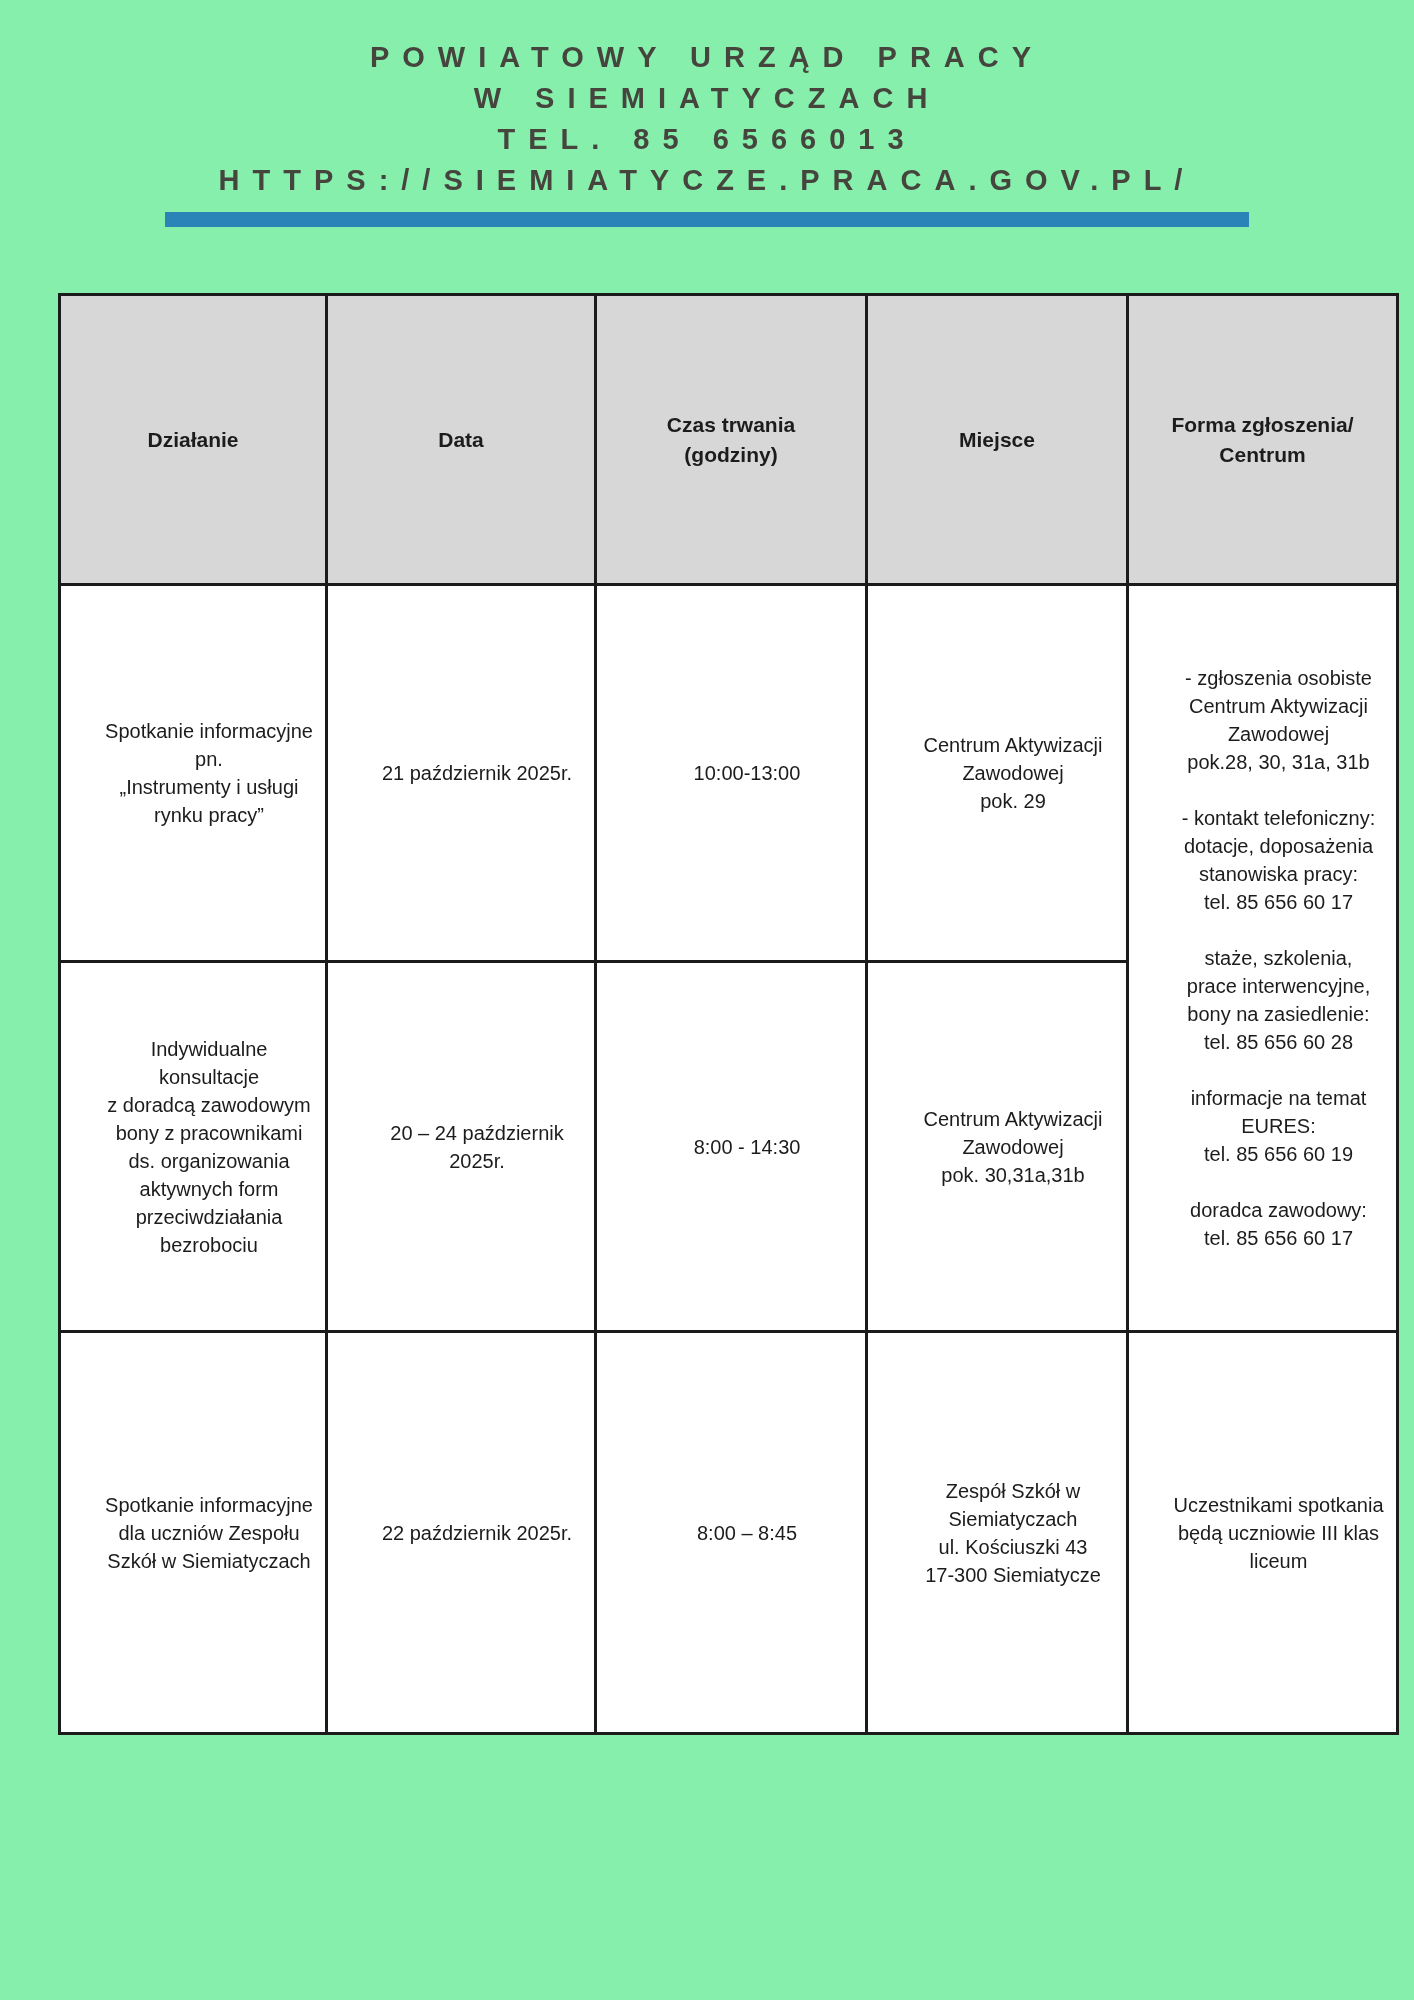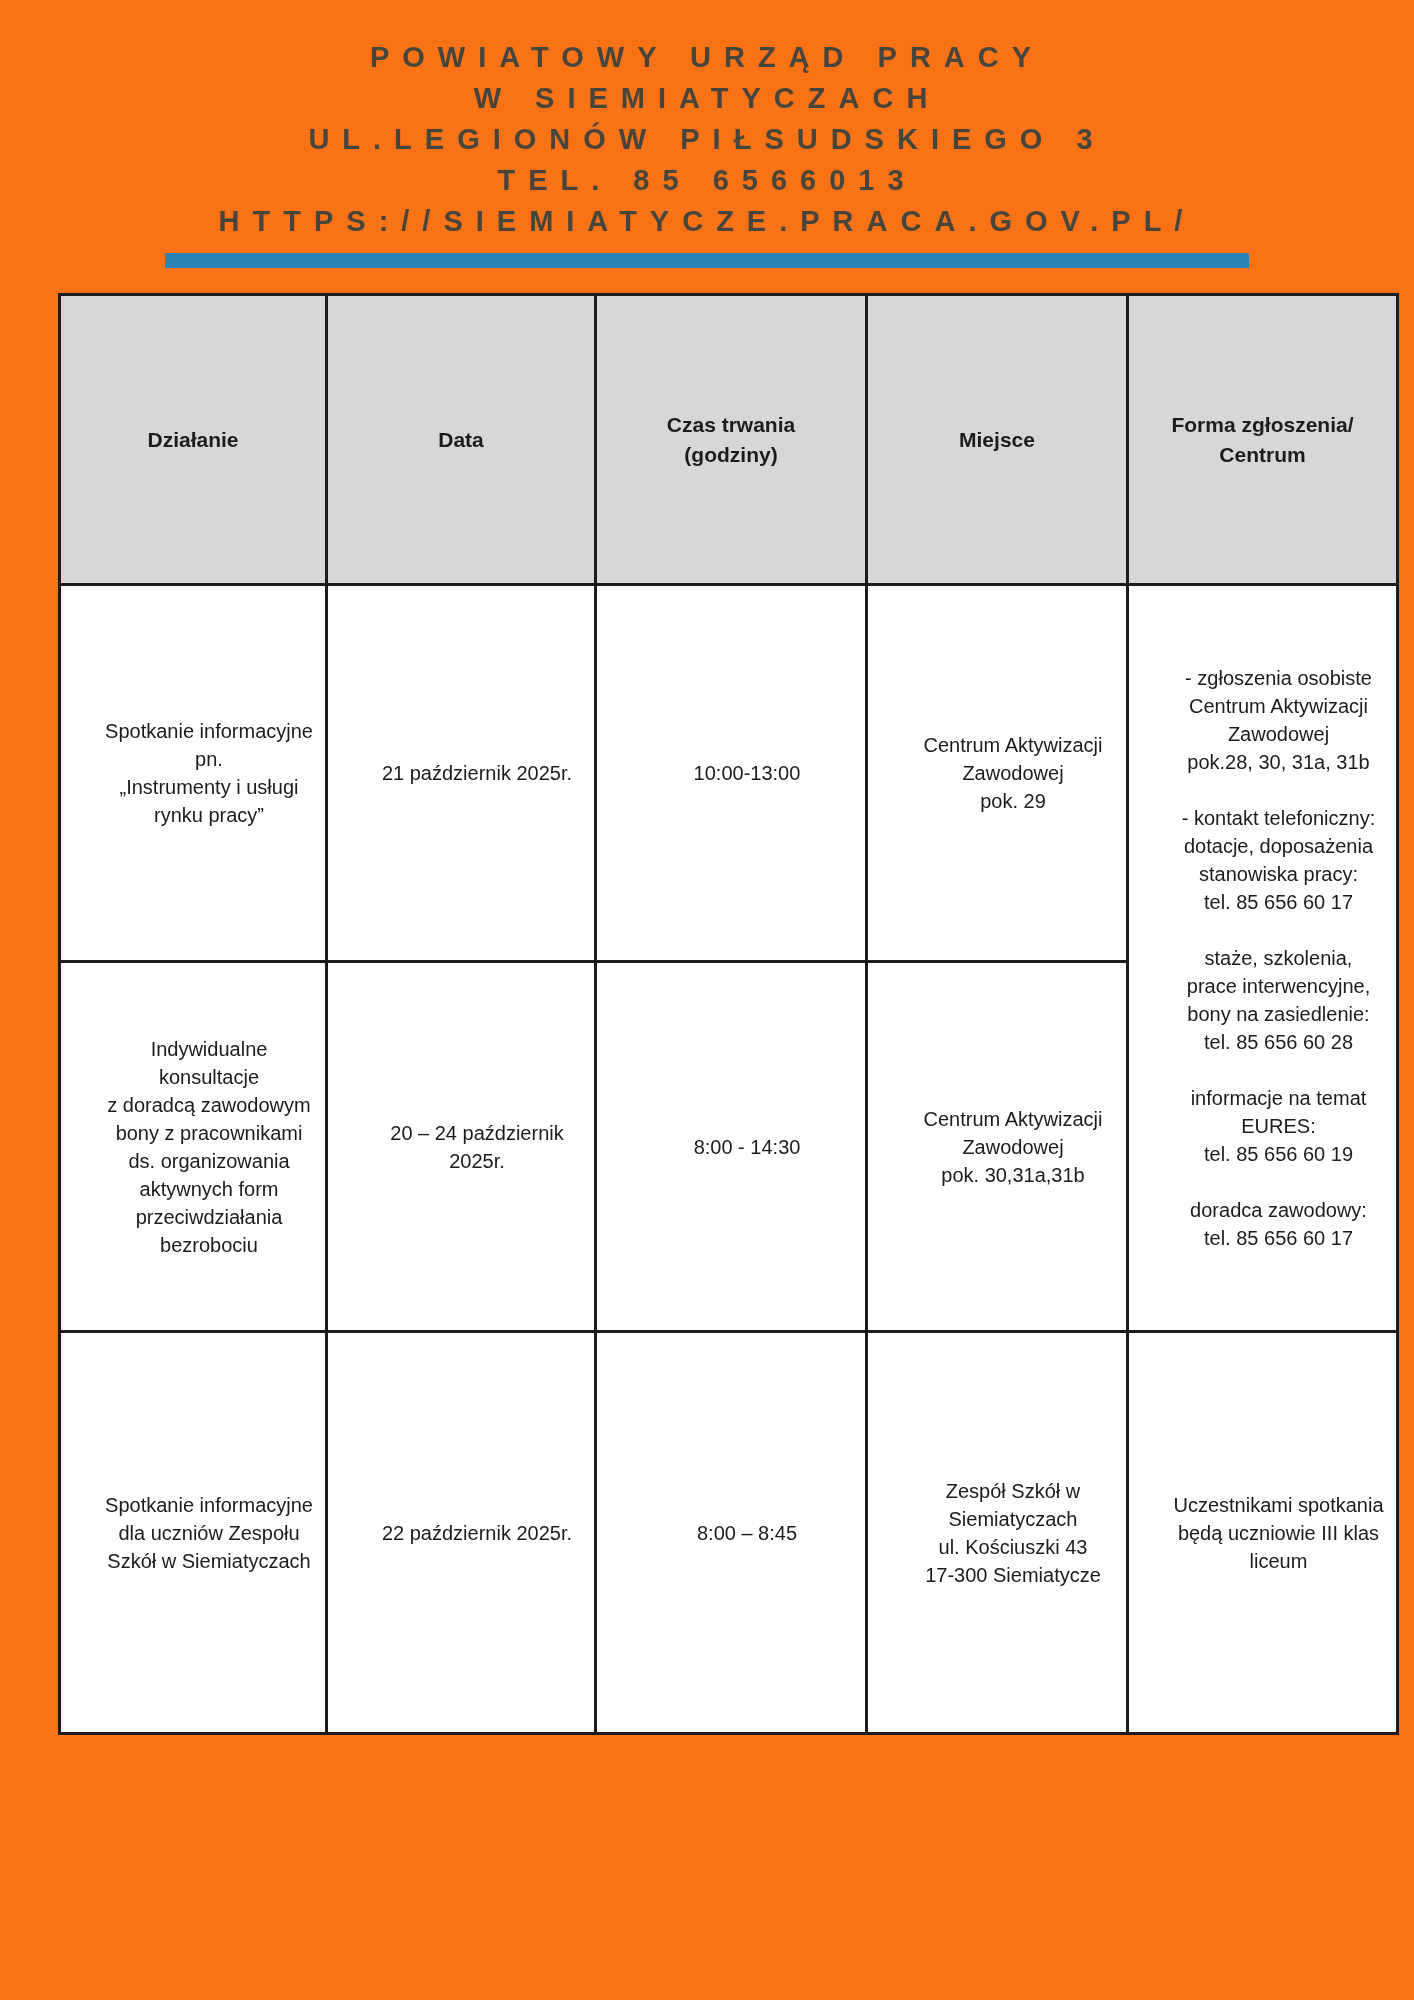--- a/index.html
+++ b/index.html
@@ -1,20 +1,20 @@
 <!DOCTYPE html>
 <html lang="pl"><head>
 <meta charset="utf-8">
 <style>
   * { margin:0; padding:0; box-sizing:border-box; }
   html,body { background:#e8e8e8; }
   .page {
     position:relative;
     width:1414px; height:2000px;
-    background:#f97316;
+    background:#86efac;
     font-family:"Liberation Sans","DejaVu Sans",sans-serif;
     overflow:hidden;
   }
   
   .poster-header {
     padding-top:37px;
     text-align:center;
   }
   .header-line {
     font-size:29px;
@@ -64,21 +64,20 @@
   tr.row-3 { height:402px; }
 </style>
 </head>
 <body>
 
 <div class="page">
 
   <div class="poster-header">
     <div class="header-line">POWIATOWY URZĄD PRACY</div>
     <div class="header-line">W SIEMIATYCZACH</div>
-    <div class="header-line">UL.LEGIONÓW PIŁSUDSKIEGO 3</div>
     <div class="header-line">TEL. 85 6566013</div>
     <div class="header-line">HTTPS://SIEMIATYCZE.PRACA.GOV.PL/</div>
   </div>
 
   <div class="accent-bar"></div>
 
   <table class="schedule">
     <colgroup>
       <col style="width:267px">
       <col style="width:269px">

